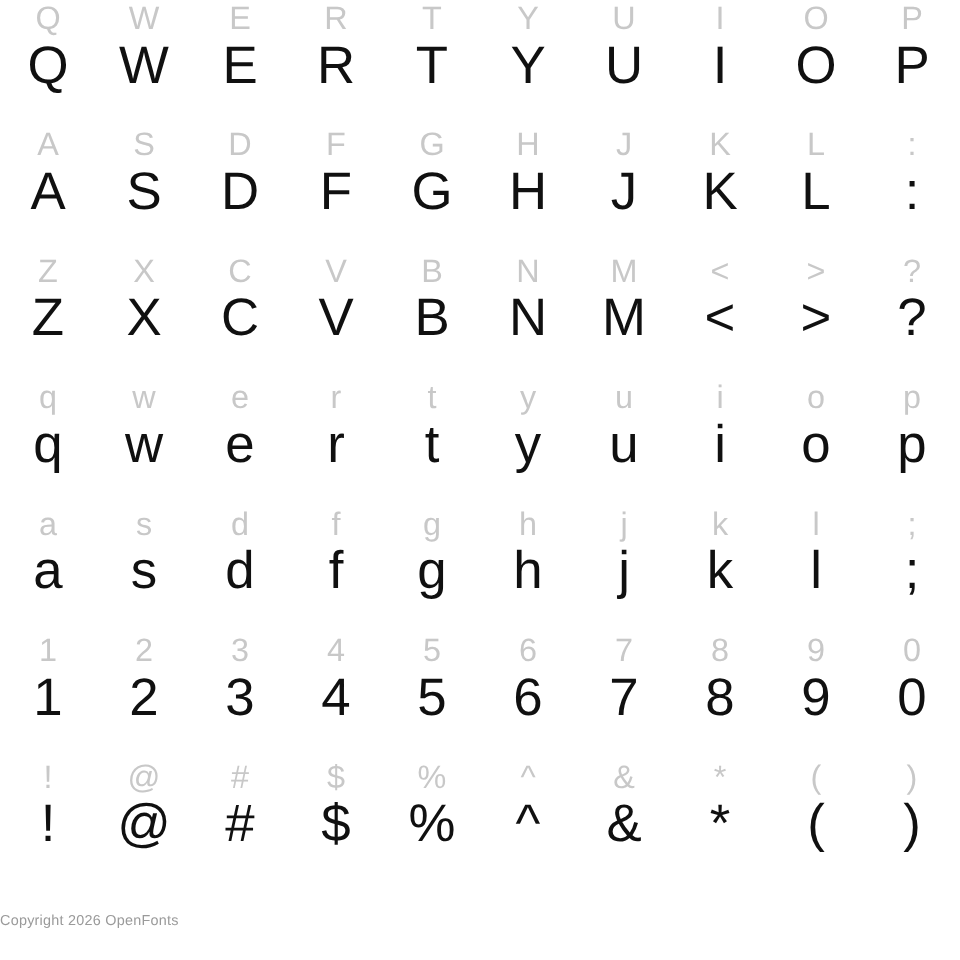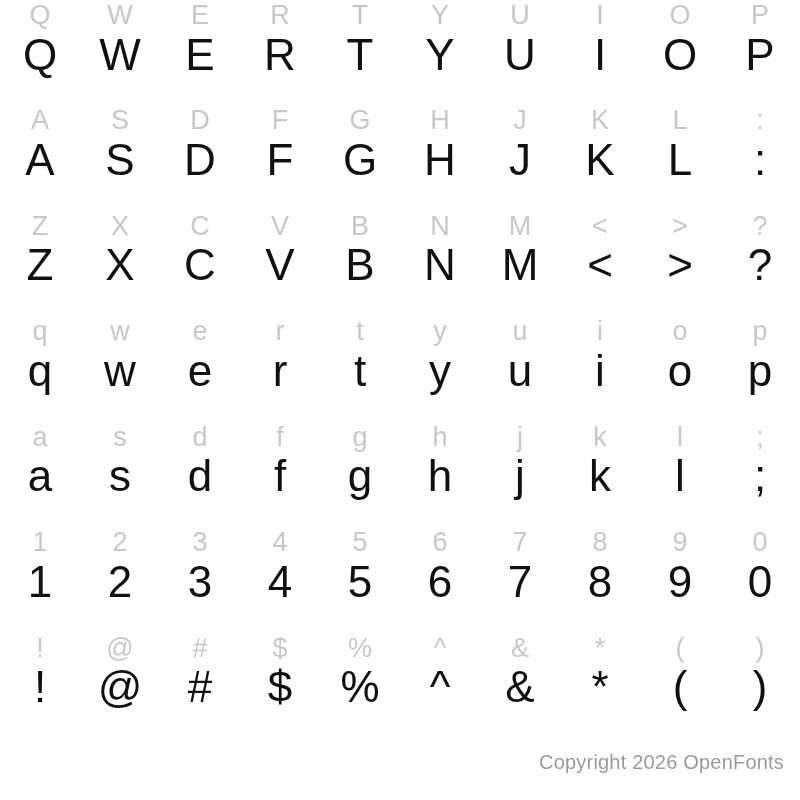--- a/index.html
+++ b/index.html
@@ -56,23 +56,23 @@
   .main .cell {
     color: #101010;
     font-size: 44px;
     font-weight: 400;
   }
   .footer {
     position: absolute;
     left: 0;
     right: 0;
     bottom: 26px;
-    text-align: right;
+    text-align: left;
     color: #9a9a9a;
-    font-size: 20px;
+    font-size: 12px;
     letter-spacing: 0.2px;
     padding-right: 16px;
     box-sizing: border-box;
   }
 </style>
 </head>
 <body>
 
 <div id="sheet">
   <div class="grid">

